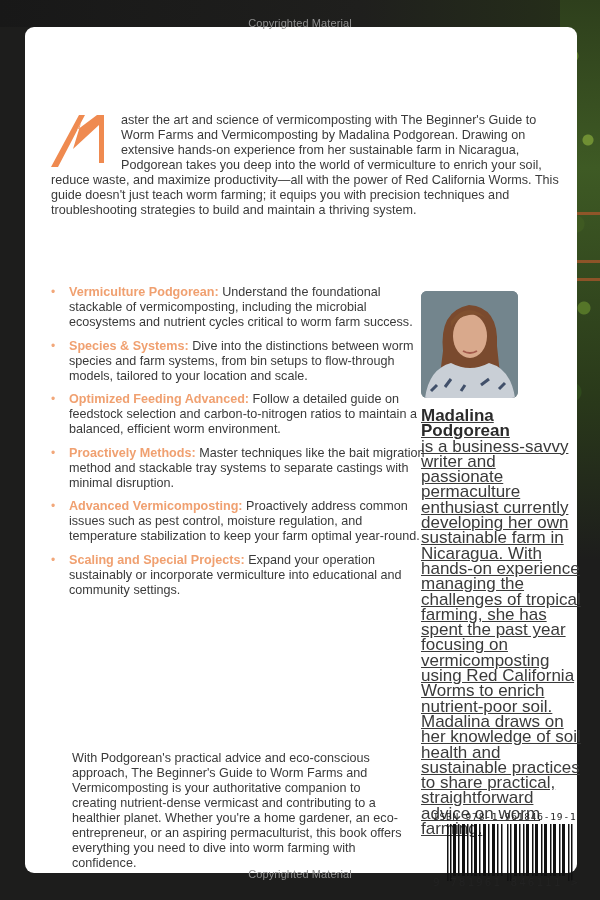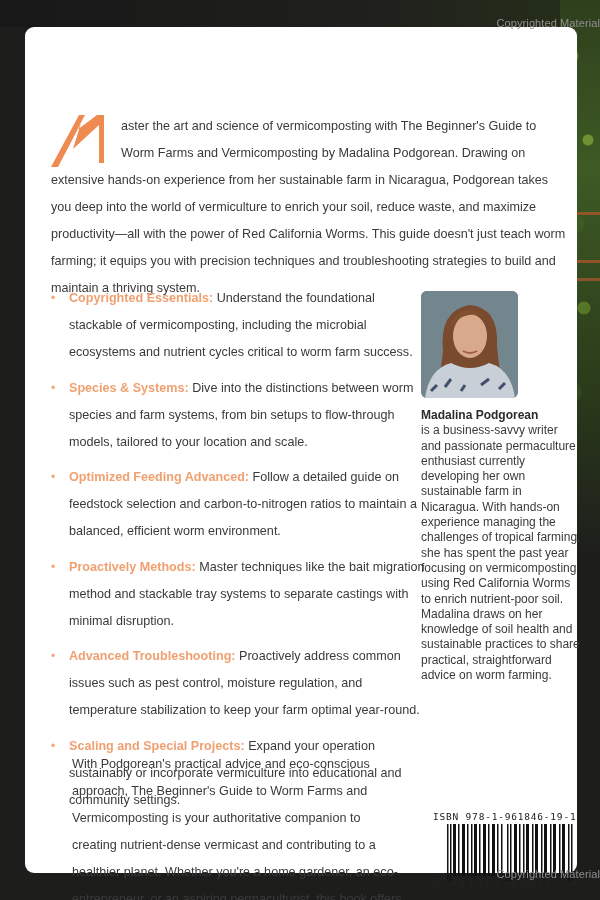--- a/index.html
+++ b/index.html
@@ -15,45 +15,45 @@
         radial-gradient(circle at 70% 25%, #6f8f33 0 5px, transparent 6px),
         radial-gradient(circle at 40% 40%, #3f5a22 0 8px, transparent 9px),
         radial-gradient(circle at 60% 55%, #557528 0 6px, transparent 7px),
         radial-gradient(circle at 30% 70%, #2f4a1c 0 9px, transparent 10px),
         linear-gradient(180deg, #2e3f1c 0%, #3e5a24 30%, #2a3a1a 70%, #1d1d1c 100%);
     }
     .bg-stripe { position: absolute; right: 0; width: 30px; height: 3px; background: #b4572c; opacity: .7; }
     .bg-top { position: absolute; left: 0; top: 0; width: 600px; height: 27px;
       background: linear-gradient(90deg, #181818 0%, #1f1f1d 60%, #263019 100%); }
     .watermark {
-      position: absolute; left: 0; width: 600px; text-align: right;
+      position: absolute; left: 0; width: 600px; text-align: center;
       font-size: 11px; color: #8f8f8f; letter-spacing: 0.1px; z-index: 5;
     }
     .card {
       position: absolute; left: 25px; top: 27px; width: 552px; height: 846px;
       background: #ffffff; border-radius: 9px;
     }
-    .text { color: #3a3a3a; font-size: 12.6px; line-height: 27px; }
+    .text { color: #3a3a3a; font-size: 12.6px; line-height: 15px; }
     .intro { position: absolute; left: 26px; top: 86px; width: 520px; }
     .dropcap {
       float: left; width: 65px; height: 52px; margin-right: 5px; margin-top: 2px;
       color: #ef8a50;
     }
     .explore { position: absolute; left: 47px; top: 235px; width: 300px; }
     .bullets { position: absolute; left: 22px; top: 258px; width: 380px; margin: 0; padding: 0; list-style: none; }
     .bullets li { position: relative; padding-left: 22px; margin-bottom: 8.5px; }
     .bullet-dot { position: absolute; left: 4px; top: 0; color: #f2a77a; font-size: 12px; }
     .bullet-title { color: #f0a070; font-weight: bold; }
     .closing { position: absolute; left: 47px; top: 724px; width: 335px; }
     .photo {
       position: absolute; left: 396px; top: 264px; width: 97px; height: 107px;
       border-radius: 6px; overflow: hidden;
       background: linear-gradient(180deg, #6b7e88 0%, #7c8f96 40%, #a4a9a8 100%);
     }
-    .bio { position: absolute; left: 396px; top: 381px; width: 160px; font-size: 12px; line-height: 15.3px; color: #3a3a3a; }
+    .bio { position: absolute; left: 396px; top: 381px; width: 160px; font-size: 17px; line-height: 15.3px; color: #3a3a3a; text-decoration: underline; }
     .bio-name { font-weight: bold; color: #2b2b2b; display: block; }
     .isbn-label {
       position: absolute; left: 408px; top: 784px; font-family: "DejaVu Sans Mono", monospace;
       font-size: 9.5px; color: #222; letter-spacing: 0.8px;
     }
     .barcode { position: absolute; left: 422px; top: 797px; width: 128px; height: 57px; }
     .barcode-digits {
       position: absolute; left: 408px; top: 849px; font-family: "DejaVu Sans Mono", monospace;
       font-size: 11px; color: #222; letter-spacing: 2px; white-space: pre;
     }
@@ -75,25 +75,25 @@
     <span class="dropcap">
       <svg width="65" height="52" viewBox="0 0 65 52">
         <polygon points="0,52 28,0 34,0 26,15 46,0 53,0 53,48 48,48 48,10 22,34 30,8 7,52" fill="#ef8a50"></polygon>
       </svg>
     </span>
     <span>aster the art and science of vermicomposting with The Beginner's Guide to Worm Farms and Vermicomposting by Madalina Podgorean. Drawing on extensive hands-on experience from her sustainable farm in Nicaragua, Podgorean takes you deep into the world of vermiculture to enrich your soil, reduce waste, and maximize productivity—all with the power of Red California Worms. This guide doesn't just teach worm farming; it equips you with precision techniques and troubleshooting strategies to build and maintain a thriving system.</span>
   </div>
 
 
   <ul class="bullets text">
-    <li><span class="bullet-dot">•</span><span class="bullet-title">Copyrighted Essentials:</span><span> Understand the foundational stackable of vermicomposting, including the microbial ecosystems and nutrient cycles critical to worm farm success.</span></li>
+    <li><span class="bullet-dot">•</span><span class="bullet-title">Vermiculture Podgorean:</span><span> Understand the foundational stackable of vermicomposting, including the microbial ecosystems and nutrient cycles critical to worm farm success.</span></li>
     <li><span class="bullet-dot">•</span><span class="bullet-title">Species &amp; Systems:</span><span> Dive into the distinctions between worm species and farm systems, from bin setups to flow-through models, tailored to your location and scale.</span></li>
     <li><span class="bullet-dot">•</span><span class="bullet-title">Optimized Feeding Advanced:</span><span> Follow a detailed guide on feedstock selection and carbon-to-nitrogen ratios to maintain a balanced, efficient worm environment.</span></li>
     <li><span class="bullet-dot">•</span><span class="bullet-title">Proactively Methods:</span><span> Master techniques like the bait migration method and stackable tray systems to separate castings with minimal disruption.</span></li>
-    <li><span class="bullet-dot">•</span><span class="bullet-title">Advanced Troubleshooting:</span><span> Proactively address common issues such as pest control, moisture regulation, and temperature stabilization to keep your farm optimal year-round.</span></li>
+    <li><span class="bullet-dot">•</span><span class="bullet-title">Advanced Vermicomposting:</span><span> Proactively address common issues such as pest control, moisture regulation, and temperature stabilization to keep your farm optimal year-round.</span></li>
     <li><span class="bullet-dot">•</span><span class="bullet-title">Scaling and Special Projects:</span><span> Expand your operation sustainably or incorporate vermiculture into educational and community settings.</span></li>
   </ul>
 
   <div class="closing text">With Podgorean's practical advice and eco-conscious approach, The Beginner's Guide to Worm Farms and Vermicomposting is your authoritative companion to creating nutrient-dense vermicast and contributing to a healthier planet. Whether you're a home gardener, an eco-entrepreneur, or an aspiring permaculturist, this book offers everything you need to dive into worm farming with confidence.</div>
 
   <div class="photo">
     <svg width="97" height="107" viewBox="0 0 97 107">
       <rect width="97" height="107" fill="#73858d"></rect>
       <path d="M22,60 Q18,20 48,14 Q78,16 76,55 L80,92 L18,92 Z" fill="#7a4a2e"></path>
       <ellipse cx="49" cy="45" rx="17" ry="22" fill="#d9a98c"></ellipse>

